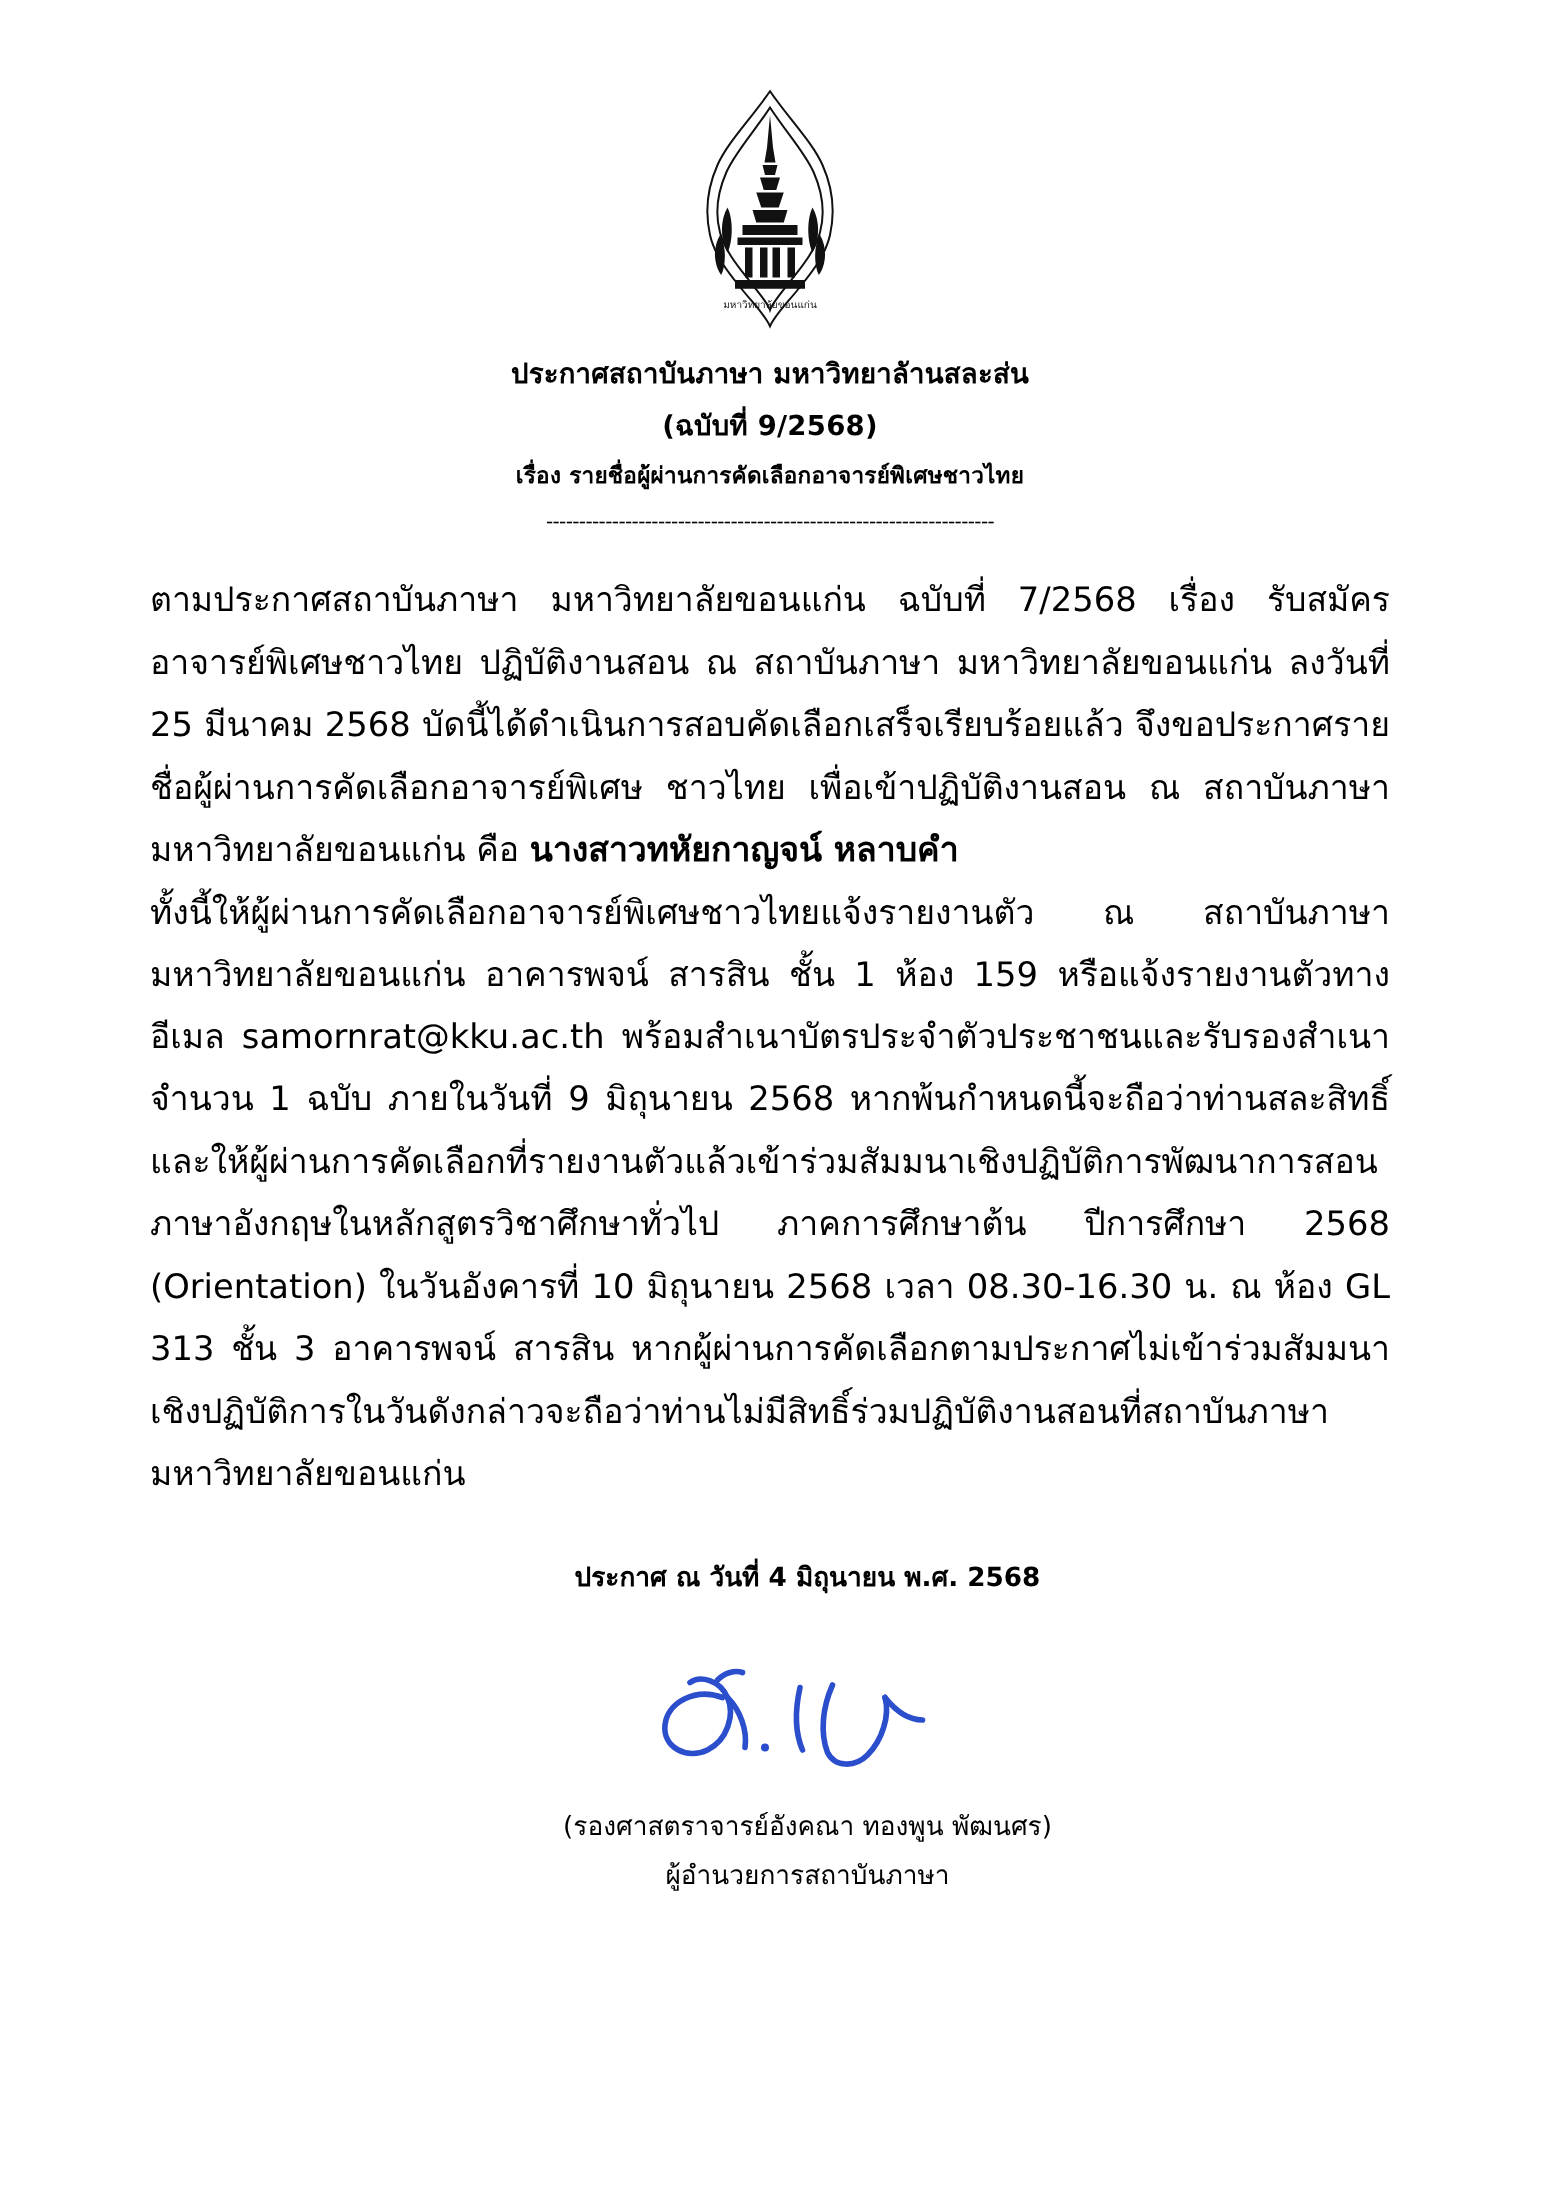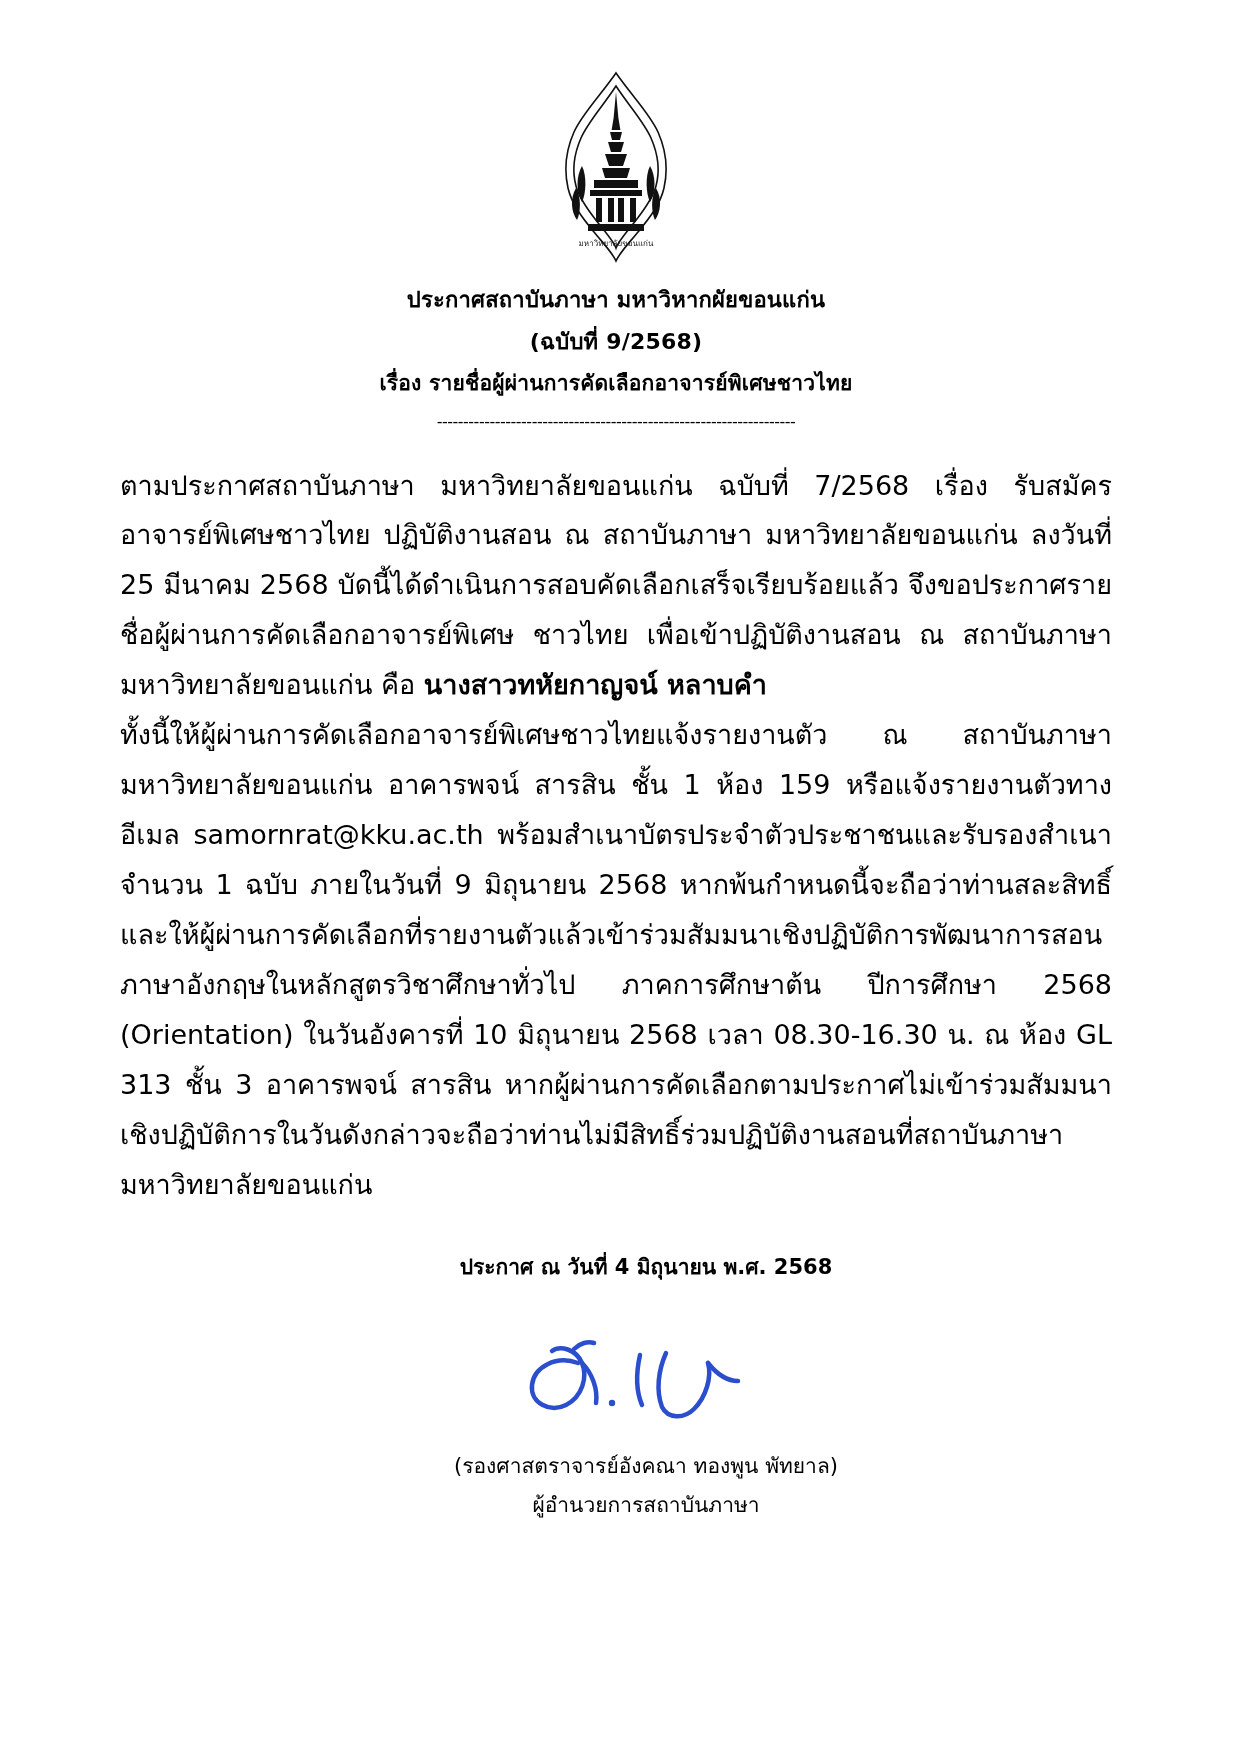--- a/index.html
+++ b/index.html
@@ -40,21 +40,21 @@
     text-align: center;
     line-height: 1.55;
   }
   .heading .line {
     font-size: 22px;
     font-weight: bold;
     letter-spacing: 0.2px;
     margin: 0 0 8px 0;
   }
   .heading .line.sub {
-    font-size: 21px;
+    font-size: 18px;
   }
   .divider {
     text-align: center;
     font-size: 16px;
     letter-spacing: -0.5px;
     color: #000;
     margin-top: 10px;
     margin-bottom: 6px;
     white-space: nowrap;
     overflow: hidden;
@@ -157,21 +157,21 @@
         <path d="M36 96 C 30 106, 30 122, 36 132 C 40 124, 41 106, 36 96 Z"></path>
         <path d="M104 96 C 110 106, 110 122, 104 132 C 100 124, 99 106, 104 96 Z"></path>
         <path d="M30 118 C 24 128, 25 142, 31 150 C 35 142, 35 126, 30 118 Z"></path>
         <path d="M110 118 C 116 128, 115 142, 109 150 C 105 142, 105 126, 110 118 Z"></path>
       </g>
       <text x="70" y="176" text-anchor="middle" font-size="8" font-family="DejaVu Sans, sans-serif" fill="#111111">มหาวิทยาลัยขอนแก่น</text>
     </svg>
   </div>
 
   <div class="heading">
-    <p class="line">ประกาศสถาบันภาษา มหาวิหากผัยขอนแก่น</p>
+    <p class="line">ประกาศสถาบันภาษา มหาวิทยาลัานสละส่น</p>
     <p class="line">(ฉบับที่ 9/2568)</p>
     <p class="line sub">เรื่อง  รายชื่อผู้ผ่านการคัดเลือกอาจารย์พิเศษชาวไทย</p>
     <div class="divider">--------------------------------------------------------------------</div>
   </div>
 
   <div class="body-text">
     <p class="para"><span>ตามประกาศสถาบันภาษา มหาวิทยาลัยขอนแก่น ฉบับที่ 7/2568 เรื่อง รับสมัครอาจารย์พิเศษชาวไทย ปฏิบัติงานสอน ณ สถาบันภาษา มหาวิทยาลัยขอนแก่น ลงวันที่ 25 มีนาคม 2568 บัดนี้ได้ดำเนินการสอบคัดเลือกเสร็จเรียบร้อยแล้ว จึงขอประกาศรายชื่อผู้ผ่านการคัดเลือกอาจารย์พิเศษ ชาวไทย เพื่อเข้าปฏิบัติงานสอน ณ สถาบันภาษา มหาวิทยาลัยขอนแก่น คือ </span><span class="bold">นางสาวทหัยกาญจน์ หลาบคำ</span></p>
     <p class="para">ทั้งนี้ให้ผู้ผ่านการคัดเลือกอาจารย์พิเศษชาวไทยแจ้งรายงานตัว ณ สถาบันภาษา มหาวิทยาลัยขอนแก่น อาคารพจน์ สารสิน ชั้น 1 ห้อง 159 หรือแจ้งรายงานตัวทางอีเมล samornrat@kku.ac.th พร้อมสำเนาบัตรประจำตัวประชาชนและรับรองสำเนา จำนวน 1 ฉบับ ภายในวันที่ 9 มิถุนายน 2568 หากพ้นกำหนดนี้จะถือว่าท่านสละสิทธิ์ และให้ผู้ผ่านการคัดเลือกที่รายงานตัวแล้วเข้าร่วมสัมมนาเชิงปฏิบัติการพัฒนาการสอนภาษาอังกฤษในหลักสูตรวิชาศึกษาทั่วไป ภาคการศึกษาต้น ปีการศึกษา 2568 (Orientation) ในวันอังคารที่ 10 มิถุนายน 2568 เวลา 08.30-16.30 น. ณ ห้อง GL 313 ชั้น 3 อาคารพจน์ สารสิน หากผู้ผ่านการคัดเลือกตามประกาศไม่เข้าร่วมสัมมนาเชิงปฏิบัติการในวันดังกล่าวจะถือว่าท่านไม่มีสิทธิ์ร่วมปฏิบัติงานสอนที่สถาบันภาษา มหาวิทยาลัยขอนแก่น</p>
   </div>
 
@@ -182,17 +182,17 @@
       <g fill="none" stroke="#2b4ecc" stroke-width="4.5" stroke-linecap="round" stroke-linejoin="round">
         <path d="M62 30 C 40 22, 18 34, 16 52 C 14 70, 34 80, 50 72 C 66 64, 72 44, 66 30 C 60 16, 44 12, 36 18"></path>
         <path d="M66 30 C 76 40, 82 56, 80 70"></path>
         <path d="M58 16 C 64 10, 72 8, 78 10"></path>
         <circle cx="96" cy="70" r="3.2" fill="#2b4ecc" stroke="none"></circle>
         <path d="M124 22 C 120 40, 120 58, 126 72"></path>
         <path d="M150 20 C 142 38, 140 58, 146 74 C 152 86, 168 86, 178 76 C 190 64, 196 44, 192 30"></path>
         <path d="M192 30 C 200 40, 210 48, 222 48"></path>
       </g>
     </svg>
-    <div class="sig-name">(รองศาสตราจารย์อังคณา ทองพูน พัทยาล)</div>
+    <div class="sig-name">(รองศาสตราจารย์อังคณา ทองพูน พัฒนศร)</div>
     <div class="sig-title">ผู้อำนวยการสถาบันภาษา</div>
   </div>
 
 </div>
 
 </body></html>

